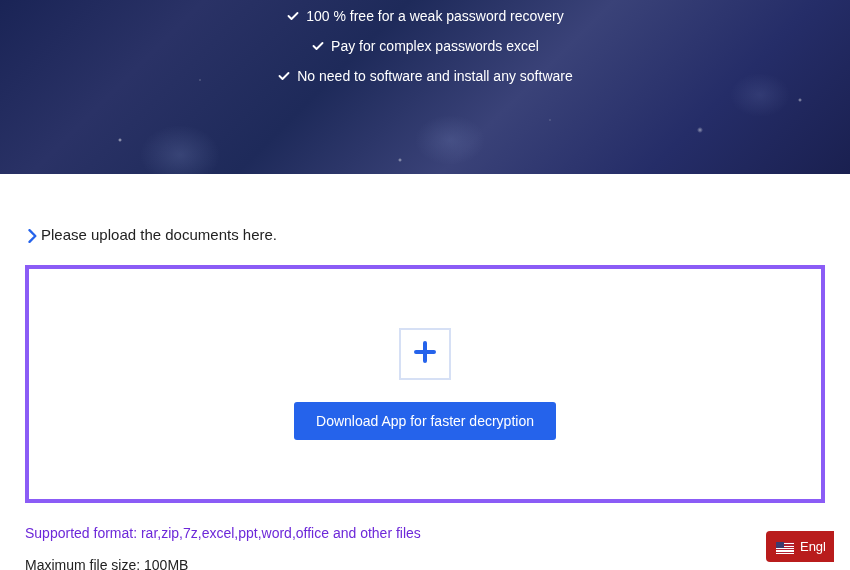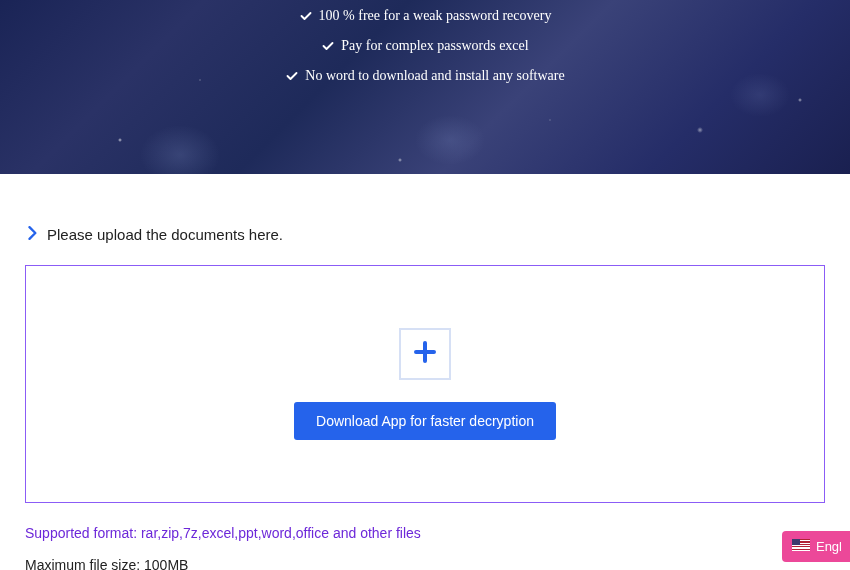--- a/index.html
+++ b/index.html
@@ -44,58 +44,57 @@
     }
     .feature-line {
       color: #fff;
       font-size: 14px;
       display: flex;
       align-items: center;
       gap: 6px;
       margin-bottom: 14px;
       position: relative;
       z-index: 1;
-      font-family: Liberation Serif, serif;
     }
     .check {
       display: inline-flex;
       align-items: center;
       justify-content: center;
       width: 14px;
       height: 14px;
     }
     .check svg {
       width: 12px;
       height: 12px;
     }
     .content {
       padding: 0 25px;
     }
     .upload-header {
       display: flex;
-      align-items: flex-start;
-      gap: 9px;
+      align-items: flex-end;
+      gap: 3px;
       margin-top: 52px;
       margin-left: 3px;
     }
     .chevron {
       color: #2563eb;
       display: inline-flex;
     }
     .chevron svg {
       width: 10px;
       height: 14px;
     }
     .upload-label {
       font-size: 15px;
       color: #222;
     }
     .dropzone {
       margin-top: 22px;
-      border: 1px solid #8b5cf6;
+      border: 4px solid #8b5cf6;
       height: 238px;
       display: flex;
       flex-direction: column;
       align-items: center;
       justify-content: center;
       gap: 22px;
     }
     .plus-box {
       width: 52px;
       height: 52px;
@@ -124,27 +123,27 @@
       margin-top: 22px;
     }
     .info-line2 {
       font-size: 14px;
       color: #222;
       margin-top: 16px;
     }
     .lang-widget {
       position: absolute;
       bottom: 8px;
-      right: 0;
-      background: #ec4899;
+      right: 16px;
+      background: #b91c1c;
       color: #fff;
       padding: 8px 8px 8px 10px;
       font-size: 13px;
       display: flex;
-      align-items: flex-start;
+      align-items: flex-end;
       gap: 6px;
       border-radius: 4px 0 0 4px;
       cursor: pointer;
     }
     .flag {
       width: 18px;
       height: 12px;
       background: linear-gradient(to bottom,
         #b22234 0%, #b22234 10%, #fff 10%, #fff 20%,
         #b22234 20%, #b22234 30%, #fff 30%, #fff 40%,
@@ -183,21 +182,21 @@
         </svg>
     </span>
     <span>Pay for complex passwords excel</span>
   </div>
   <div class="feature-line">
     <span class="check">
       <svg viewBox="0 0 16 16" fill="none">
           <path d="M2 8l4 4 8-8" stroke="#fff" stroke-width="2.5" stroke-linecap="round" stroke-linejoin="round"></path>
         </svg>
     </span>
-    <span>No word to download and install any software</span>
+    <span>No need to software and install any software</span>
   </div>
 </div>
 
 <div class="content">
   <div class="upload-header">
     <span class="chevron">
       <svg viewBox="0 0 8 12" fill="none">
           <path d="M1 1l5 5-5 5" stroke="#2563eb" stroke-width="2" stroke-linecap="round" stroke-linejoin="round"></path>
         </svg>
     </span>

